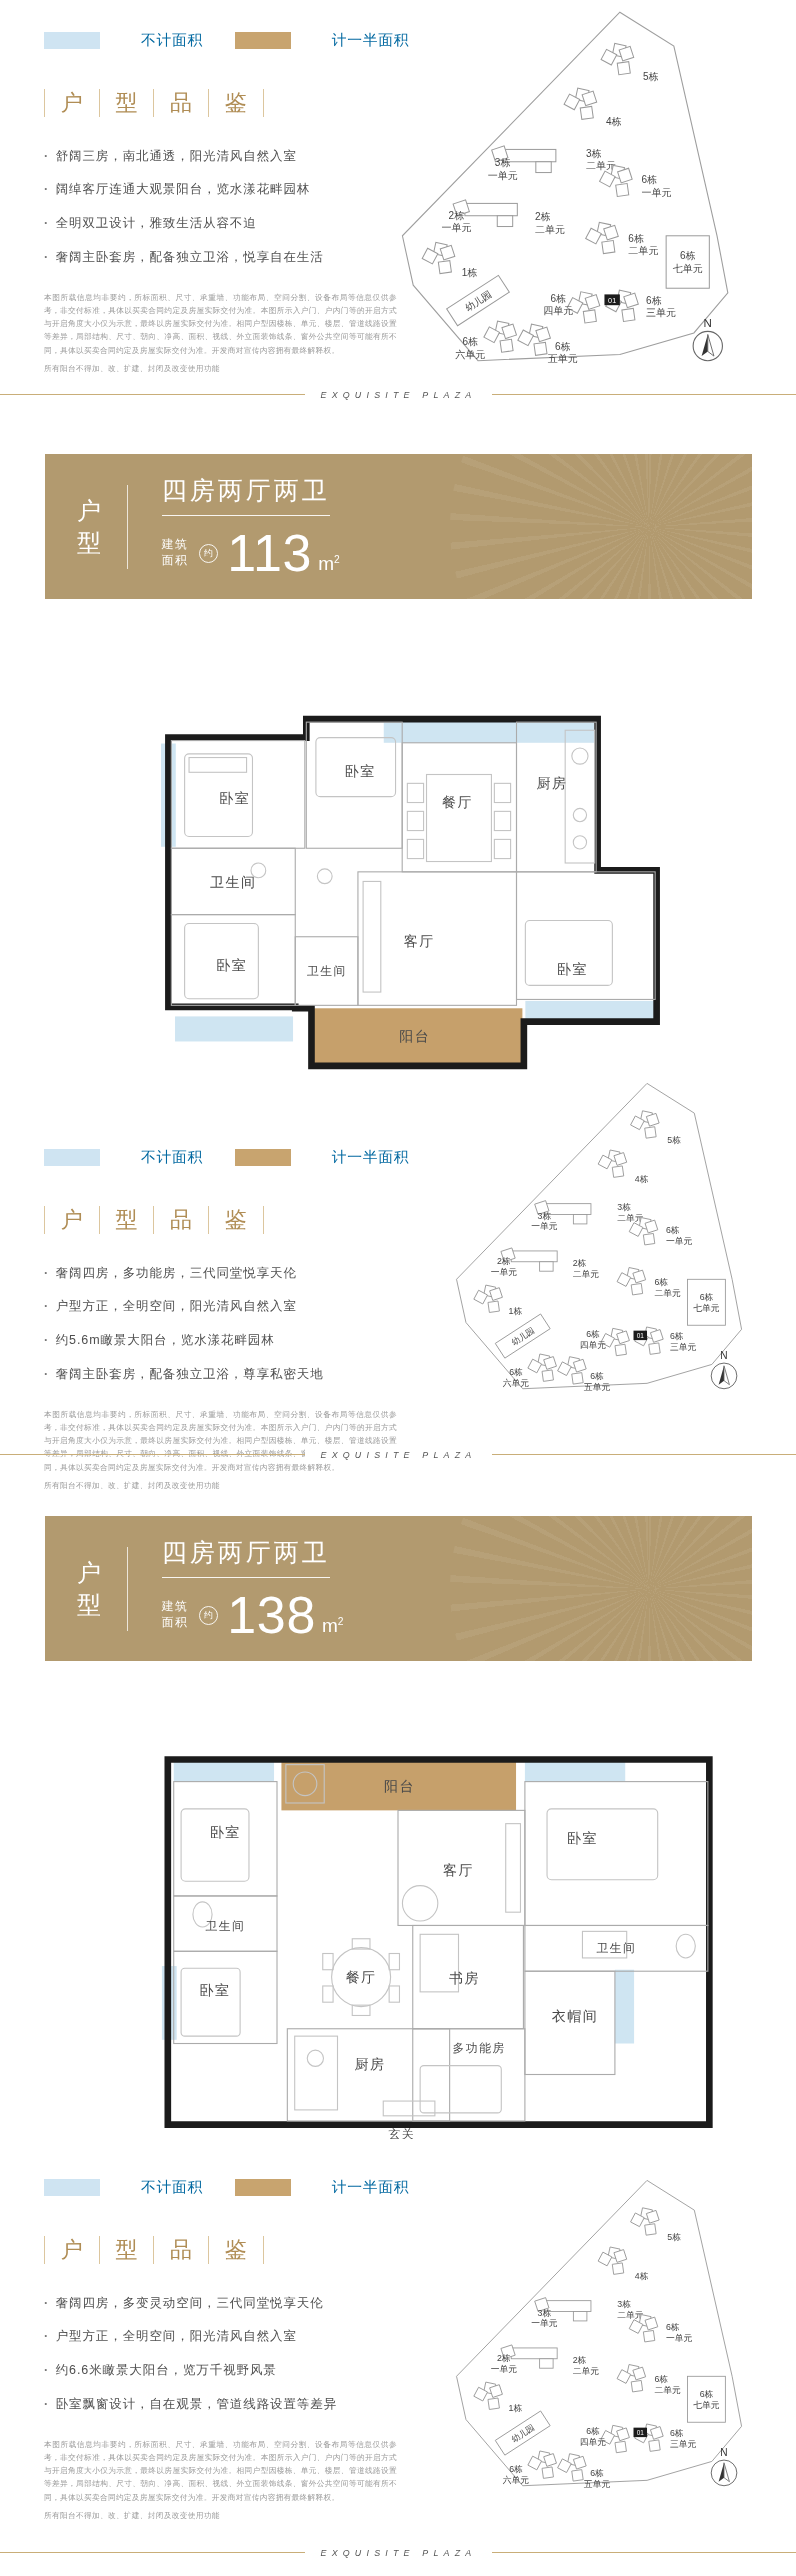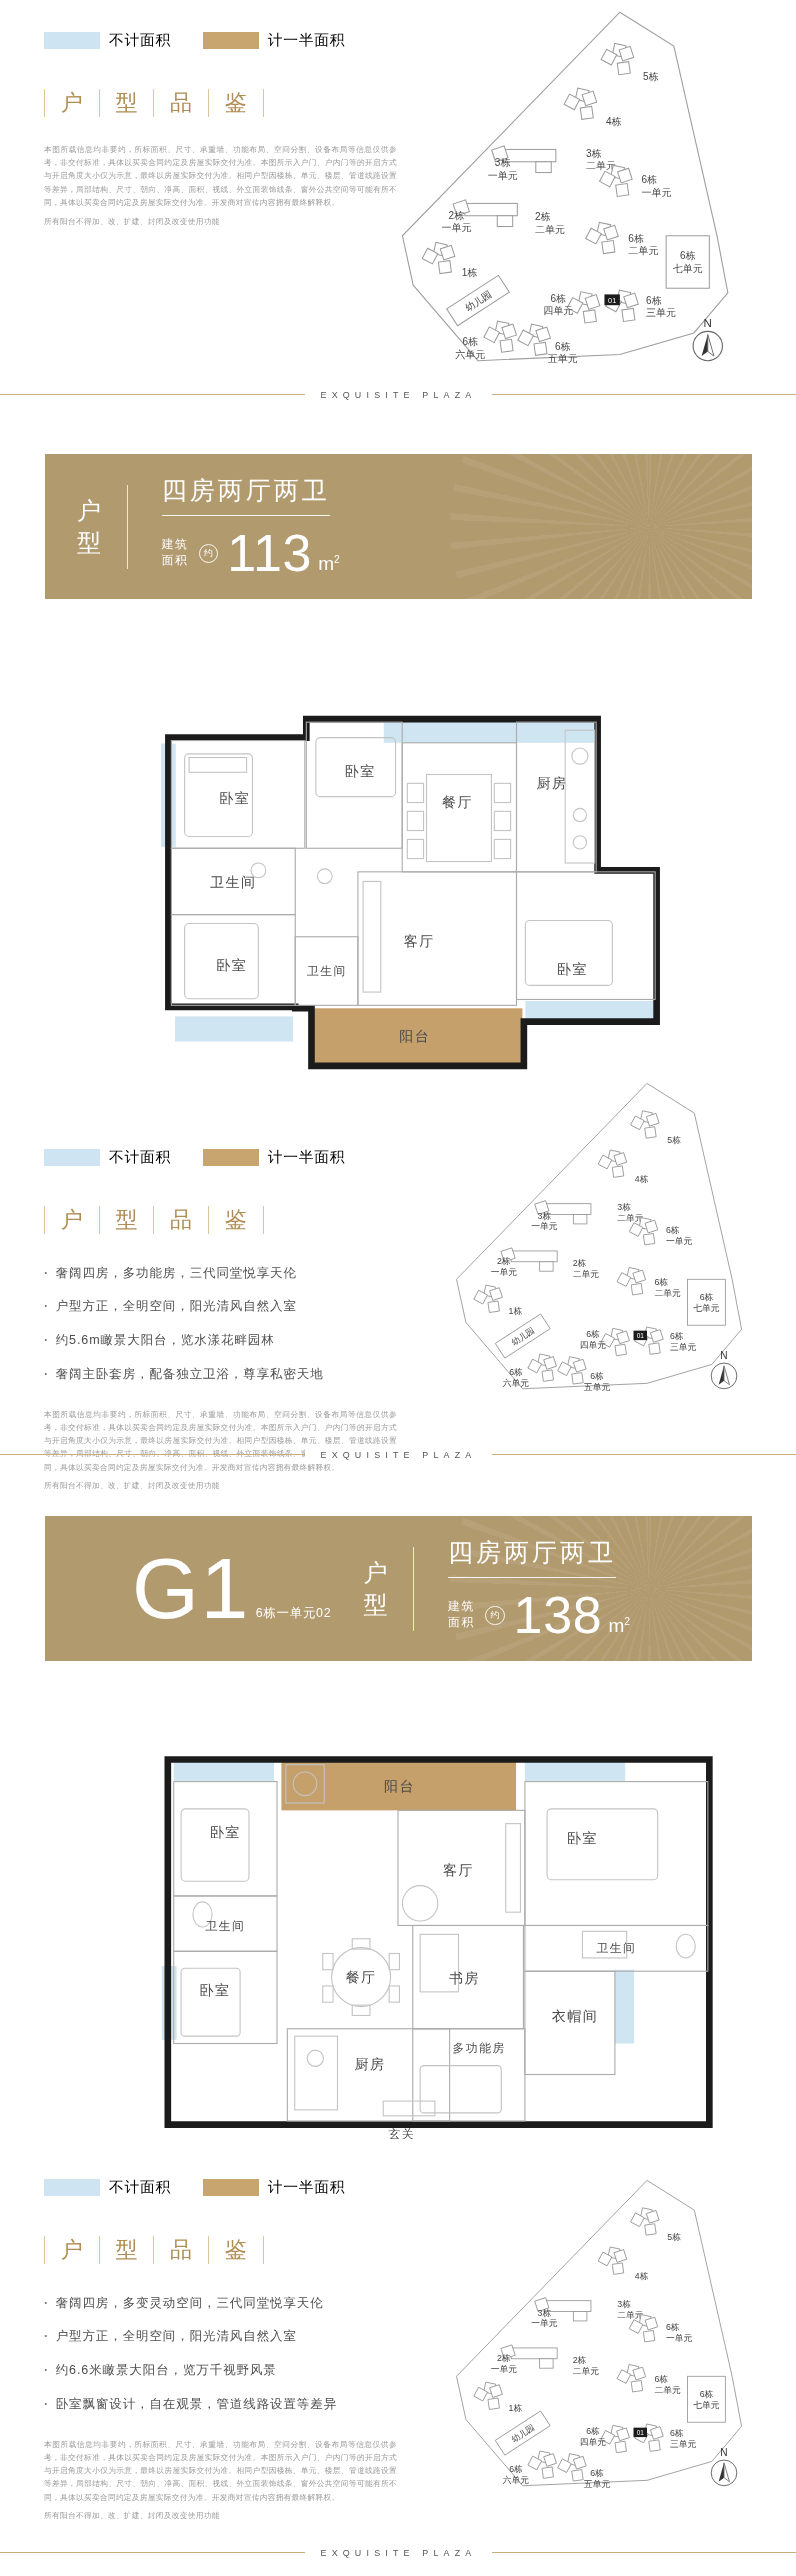--- a/index.html
+++ b/index.html
@@ -5,39 +5,39 @@
   html,body{margin:0;padding:0;background:#e9e9e9;}
   .sheet{position:relative;width:797px;height:2576px;margin:0 auto;background:#ffffff;
          font-family:"Liberation Sans",sans-serif;overflow:hidden;color:#444;}
 
   
   .info{position:absolute;left:44px;width:398px;}
   .legend{display:flex;align-items:center;}
   .legend .sw{width:56px;height:17.7px;margin-right:8.9px;}
   .sw-blue{background:#cfe4f2;}
   .sw-tan{background:#c8a46f;}
-  .legend .lab{font-size:14.8px;color:#000000;margin-right:32px;letter-spacing:0.7px;}
+  .legend .lab{font-size:14.8px;color:#0369a1;margin-right:32px;letter-spacing:0.7px;margin-left:32px;}
 
   .review-h{display:flex;align-items:center;margin-top:38px;}
   .rh-sep{width:0.7px;height:28px;background:#dcc69e;}
   .rh-char{font-size:22px;color:#b08d55;padding:0 16px;font-family:"Liberation Serif","DejaVu Serif",serif;}
 
   .bullets{margin-top:29.5px;}
   .bullet{display:flex;font-size:12.5px;color:#4f4f4f;margin-bottom:17.7px;letter-spacing:0.9px;line-height:1.3;}
   .bullet::before{content:"·";color:#777;margin-right:6.6px;font-weight:bold;}
 
   .fineprint{margin-top:25px;width:353px;font-size:7.7px;color:#9b9b9b;line-height:1.72;
              letter-spacing:0.3px;text-align:justify;}
   .balcony-note{margin-top:7.4px;font-size:7.7px;color:#9b9b9b;letter-spacing:0.3px;}
 
   
   .footer{position:absolute;left:0;width:797px;height:14.8px;text-align:center;}
   .footer .line{position:absolute;left:0;right:0;top:6.6px;height:0.7px;background:#c9ae79;}
   .footer .txt{position:relative;display:inline-block;background:#fff;padding:0 16px;
-               font-size:8.9px;letter-spacing:5.2px;color:#555;line-height:14.8px;}
+               font-size:8.9px;letter-spacing:5.2px;color:#555;line-height:14.8px;font-style:italic;}
 
   
   .banner{position:absolute;left:45px;width:707px;height:145px;background:#b29a6f;color:#fff;
           display:flex;align-items:center;overflow:hidden;}
   .burst{position:absolute;right:-96px;top:50%;transform:translateY(-50%);width:398px;height:398px;
          border-radius:50%;opacity:.5;
          background:repeating-conic-gradient(rgba(255,255,255,.13) 0 2deg, rgba(255,255,255,0) 2deg 8.5deg);}
   .code-wrap{display:flex;align-items:flex-end;margin-left:87px;position:relative;}
   .code{font-size:86px;line-height:.82;font-weight:300;letter-spacing:1.5px;}
   .unitno{font-size:12.5px;margin-left:5.9px;margin-bottom:1.5px;letter-spacing:0.7px;white-space:nowrap;}
@@ -100,20 +100,34 @@
     <div class="review-h">
       <span class="rh-sep"></span>
         <span class="rh-char">户</span>
       <span class="rh-sep"></span>
         <span class="rh-char">型</span>
       <span class="rh-sep"></span>
         <span class="rh-char">品</span>
       <span class="rh-sep"></span>
         <span class="rh-char">鉴</span>
       <span class="rh-sep"></span>
+    </div>
+    <div class="bullets">
+      <div class="bullet">
+          <span>舒阔三房，南北通透，阳光清风自然入室</span>
+        </div>
+      <div class="bullet">
+          <span>阔绰客厅连通大观景阳台，览水漾花畔园林</span>
+        </div>
+      <div class="bullet">
+          <span>全明双卫设计，雅致生活从容不迫</span>
+        </div>
+      <div class="bullet">
+          <span>奢阔主卧套房，配备独立卫浴，悦享自在生活</span>
+        </div>
     </div>
     <div class="fineprint">本图所载信息均非要约，所标面积、尺寸、承重墙、功能布局、空间分割、设备布局等信息仅供参考，非交付标准，具体以买卖合同约定及房屋实际交付为准。本图所示入户门、户内门等的开启方式与开启角度大小仅为示意，最终以房屋实际交付为准。相同户型因楼栋、单元、楼层、管道线路设置等差异，局部结构、尺寸、朝向、净高、面积、视线、外立面装饰线条、窗外公共空间等可能有所不同，具体以买卖合同约定及房屋实际交付为准。开发商对宣传内容拥有最终解释权。</div>
     <div class="balcony-note">所有阳台不得加、改、扩建、封闭及改变使用功能</div>
   </div>
   <div class="siteplan-slot s1">
   <svg viewBox="0 0 450 470">
     <polygon points="302,8 372,52 428,298 442,372 398,424 302,452 118,460 34,362 20,298" fill="#fff" stroke="#9e9e9e" stroke-width="1.4"></polygon>
     <g font-size="13" fill="#444">
       <use href="#bcl" x="300" y="70"></use>
       <text x="332" y="96">5栋</text>
@@ -336,24 +350,20 @@
       <polygon points="416,426 424,454 416,448" fill="none" stroke="#666" stroke-width="1.2"></polygon>
     </g>
   </svg>
 </div>
   <div class="footer f2">
     <span class="line"></span><span class="txt">EXQUISITE PLAZA</span>
   </div>
 
   <div class="banner banner-g1">
     <span class="burst"></span>
-    <div class="code-wrap">
-      <span class="code">G1</span>
-      <span class="unitno">6栋一单元02</span>
-    </div>
     <div class="type-v">户型</div>
     <span class="vdiv"></span>
     <div class="spec">
       <span class="layout">四房两厅两卫</span>
       <div class="arearow">
         <span class="arealabel">建筑面积</span>
         <span class="approx">约</span>
         <span class="areanum">138</span>
         <span class="areaunit"><span>m</span><sup>2</sup></span>
       </div>

